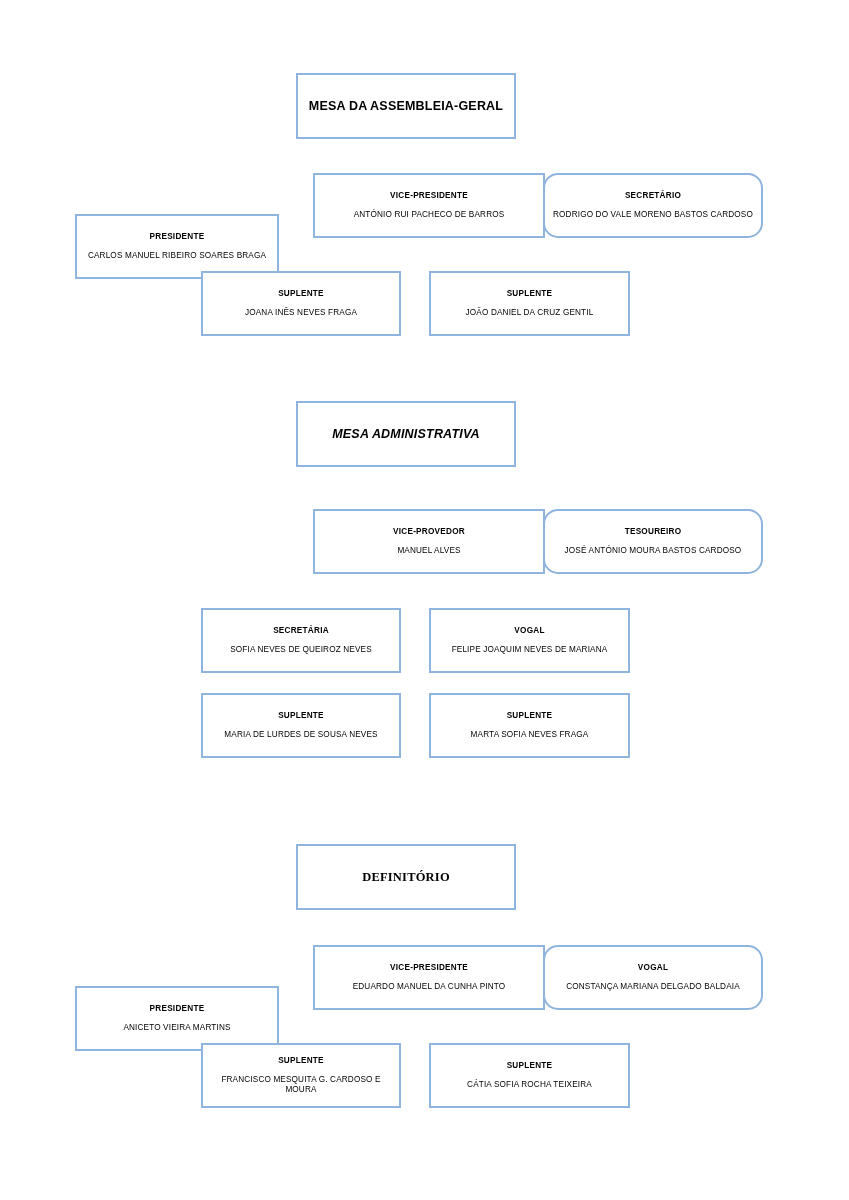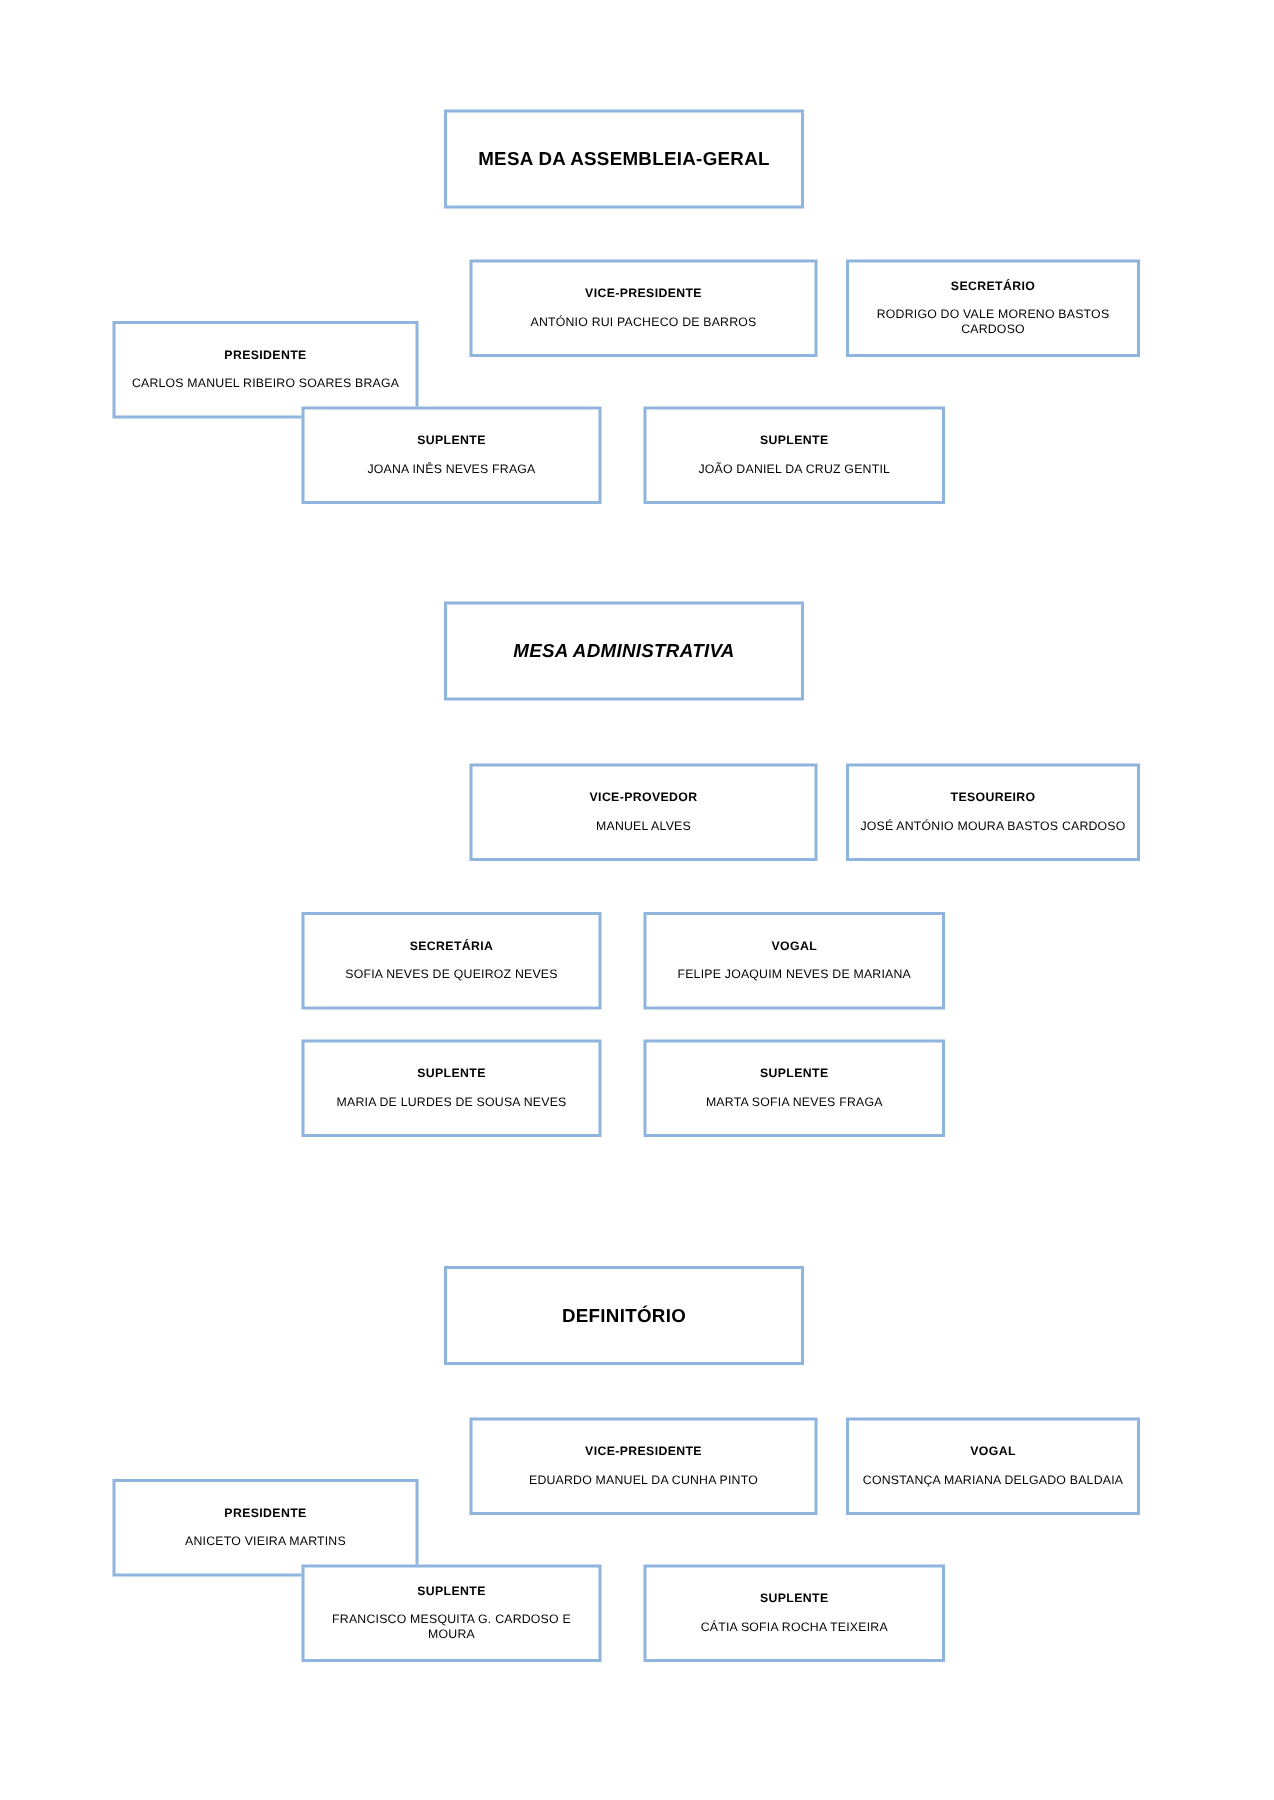--- a/index.html
+++ b/index.html
@@ -31,21 +31,21 @@
     display: flex;
     flex-direction: column;
     align-items: center;
     justify-content: center;
     text-align: center;
   }
 
   
   .title-box {
     left: 296px;
-    width: 240px;
+    width: 220px;
     height: 66px;
   }
   .title-box .title-text {
     font-size: 12.5px;
     font-weight: bold;
     letter-spacing: 0.2px;
     line-height: 1.2;
   }
 
   
@@ -63,21 +63,21 @@
   .member-box .person {
     font-size: 8.2px;
     font-weight: normal;
     letter-spacing: 0.15px;
     line-height: 1.2;
   }
 
   
   .col-1 { left: 75px;  width: 204px; margin-top: 41px; }
   .col-2 { left: 313px; width: 232px; }
-  .col-3 { left: 564px; width: 196px; }
+  .col-3 { left: 543px; width: 220px; border-radius: 15px; }
 
   
   .sub-1 { left: 201px; width: 200px; }
   .sub-2 { left: 429px; width: 201px; }
 </style>
 </head>
 <body>
 
 <div class="org-chart">
 
@@ -131,21 +131,21 @@
 
   <div class="box member-box sub-1" style="top:693px;">
     <div class="role">SUPLENTE</div>
     <div class="person">MARIA DE LURDES DE SOUSA NEVES</div>
   </div>
   <div class="box member-box sub-2" style="top:693px;">
     <div class="role">SUPLENTE</div>
     <div class="person">MARTA SOFIA NEVES FRAGA</div>
   </div>
 
-  <div class="box title-box" style="top:844px;">
+  <div class="box title-box" style="top:844px;font-family:Liberation Serif, serif;">
     <div class="title-text">DEFINITÓRIO</div>
   </div>
 
   <div class="box member-box col-1" style="top:945px;">
     <div class="role">PRESIDENTE</div>
     <div class="person">ANICETO VIEIRA MARTINS</div>
   </div>
   <div class="box member-box col-2" style="top:945px;">
     <div class="role">VICE-PRESIDENTE</div>
     <div class="person">EDUARDO MANUEL DA CUNHA PINTO</div>

